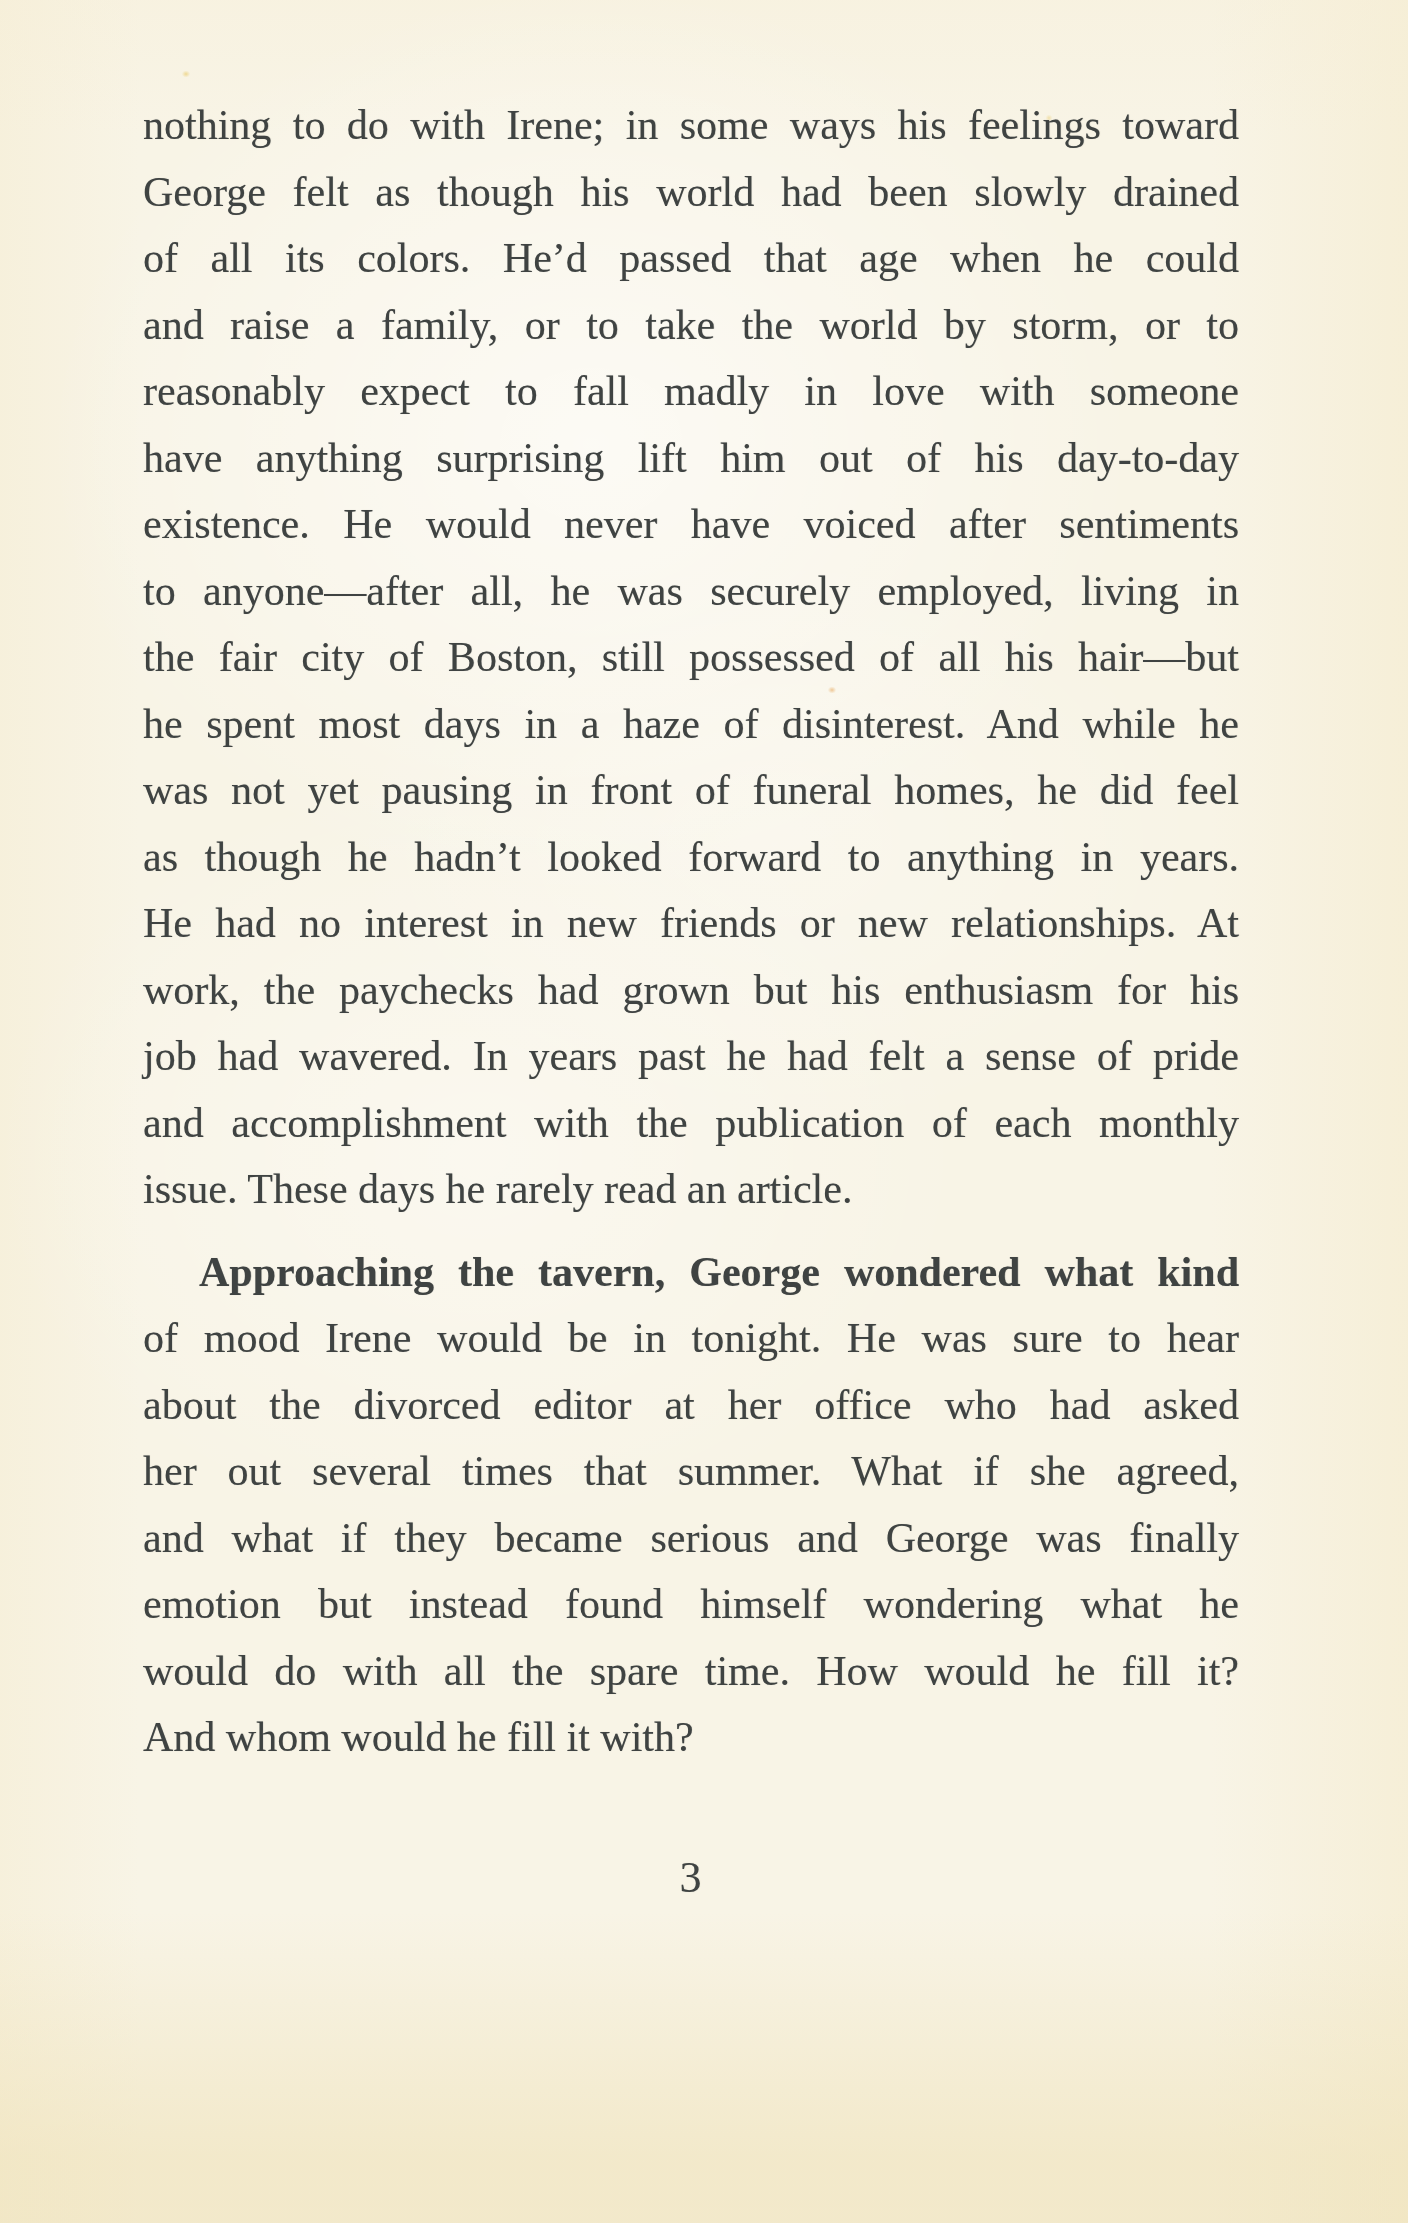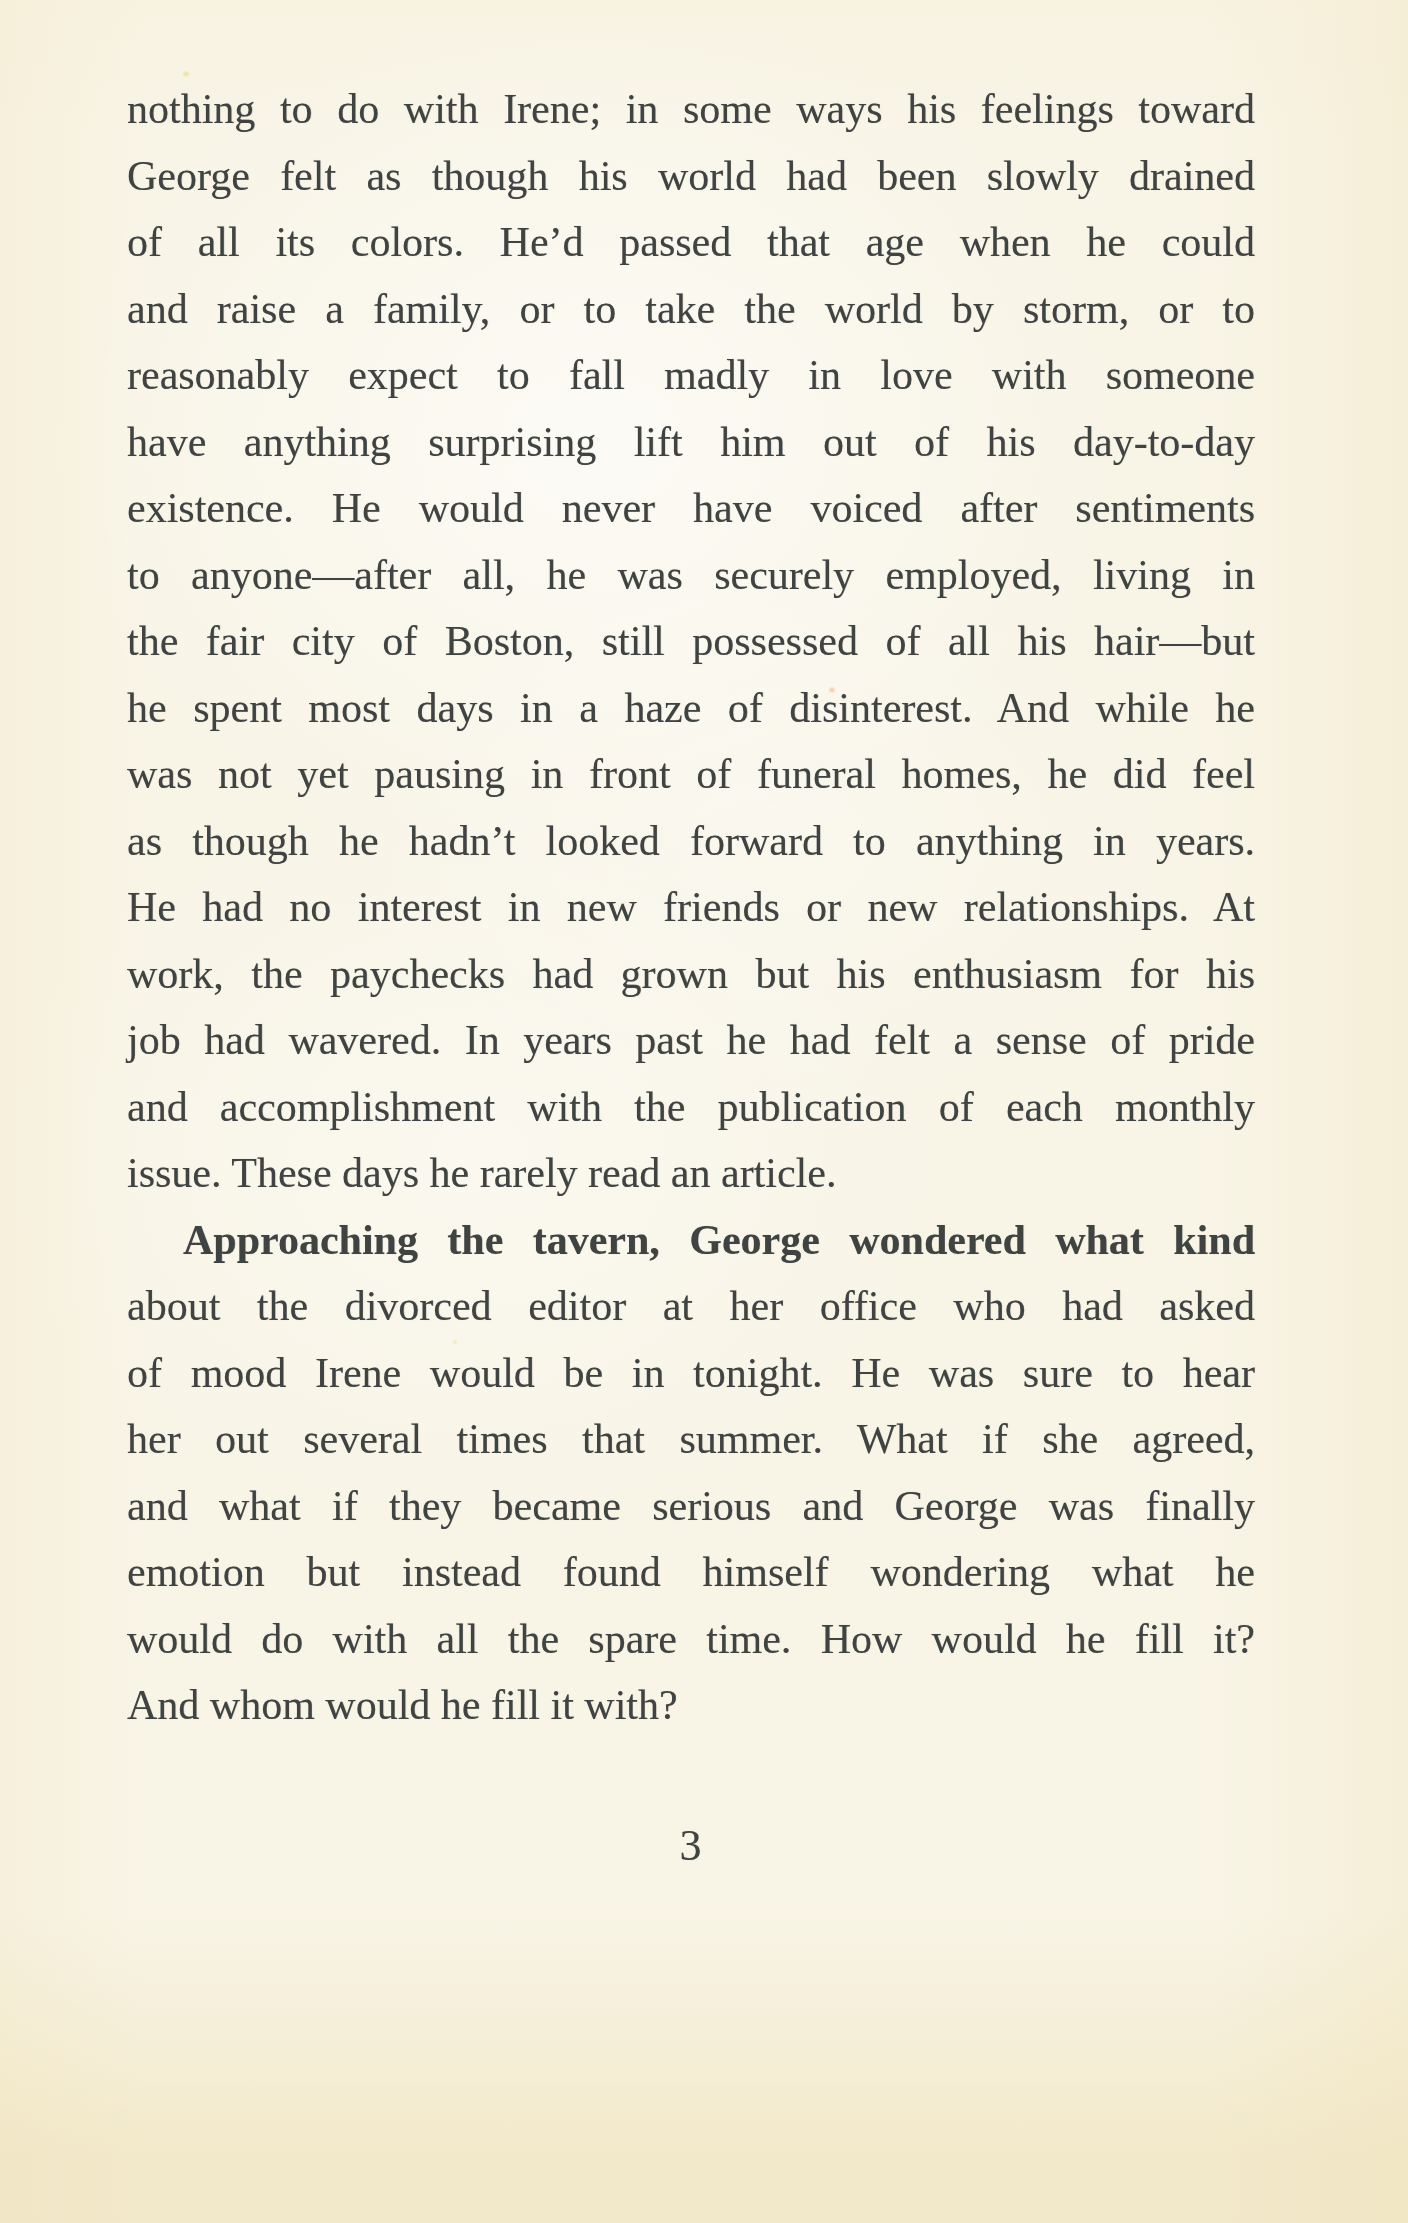--- a/index.html
+++ b/index.html
@@ -33,21 +33,21 @@
     position: absolute;
     left: 127px;
     top: 76px;
     width: 1128px;
     font-family: "Liberation Serif", "DejaVu Serif", serif;
     font-size: 42px;
     line-height: 66.5px;
     color: #3f4342;
     text-shadow: 0.3px 0.4px 0.7px rgba(72,74,72,0.38);
   }
-  .para { margin: 0; padding: 0; }
+  .para { margin: 16px; padding: 0; }
   .line {
     text-align: justify;
     text-align-last: justify;
   }
   .line.last { text-align-last: left; }
   .line.indent { text-indent: 56px; font-weight: bold; }
   .folio {
     margin-top: 74px;
     text-align: center;
     font-size: 44px;
@@ -75,22 +75,22 @@
       <div class="line">as though he hadn’t looked forward to anything in years.</div>
       <div class="line">He had no interest in new friends or new relationships. At</div>
       <div class="line">work, the paychecks had grown but his enthusiasm for his</div>
       <div class="line">job had wavered. In years past he had felt a sense of pride</div>
       <div class="line">and accomplishment with the publication of each monthly</div>
       <div class="line last">issue. These days he rarely read an article.</div>
     </section>
 
     <section class="para">
       <div class="line indent">Approaching the tavern, George wondered what kind</div>
+      <div class="line">of mood Irene would be in tonight. He was sure to hear</div>
       <div class="line">about the divorced editor at her office who had asked</div>
-      <div class="line">of mood Irene would be in tonight. He was sure to hear</div>
       <div class="line">her out several times that summer. What if she agreed,</div>
       <div class="line">and what if they became serious and George was finally</div>
       <div class="line">emotion but instead found himself wondering what he</div>
       <div class="line">would do with all the spare time. How would he fill it?</div>
       <div class="line last">And whom would he fill it with?</div>
     </section>
 
     <div class="folio">3</div>
 
   </main>

